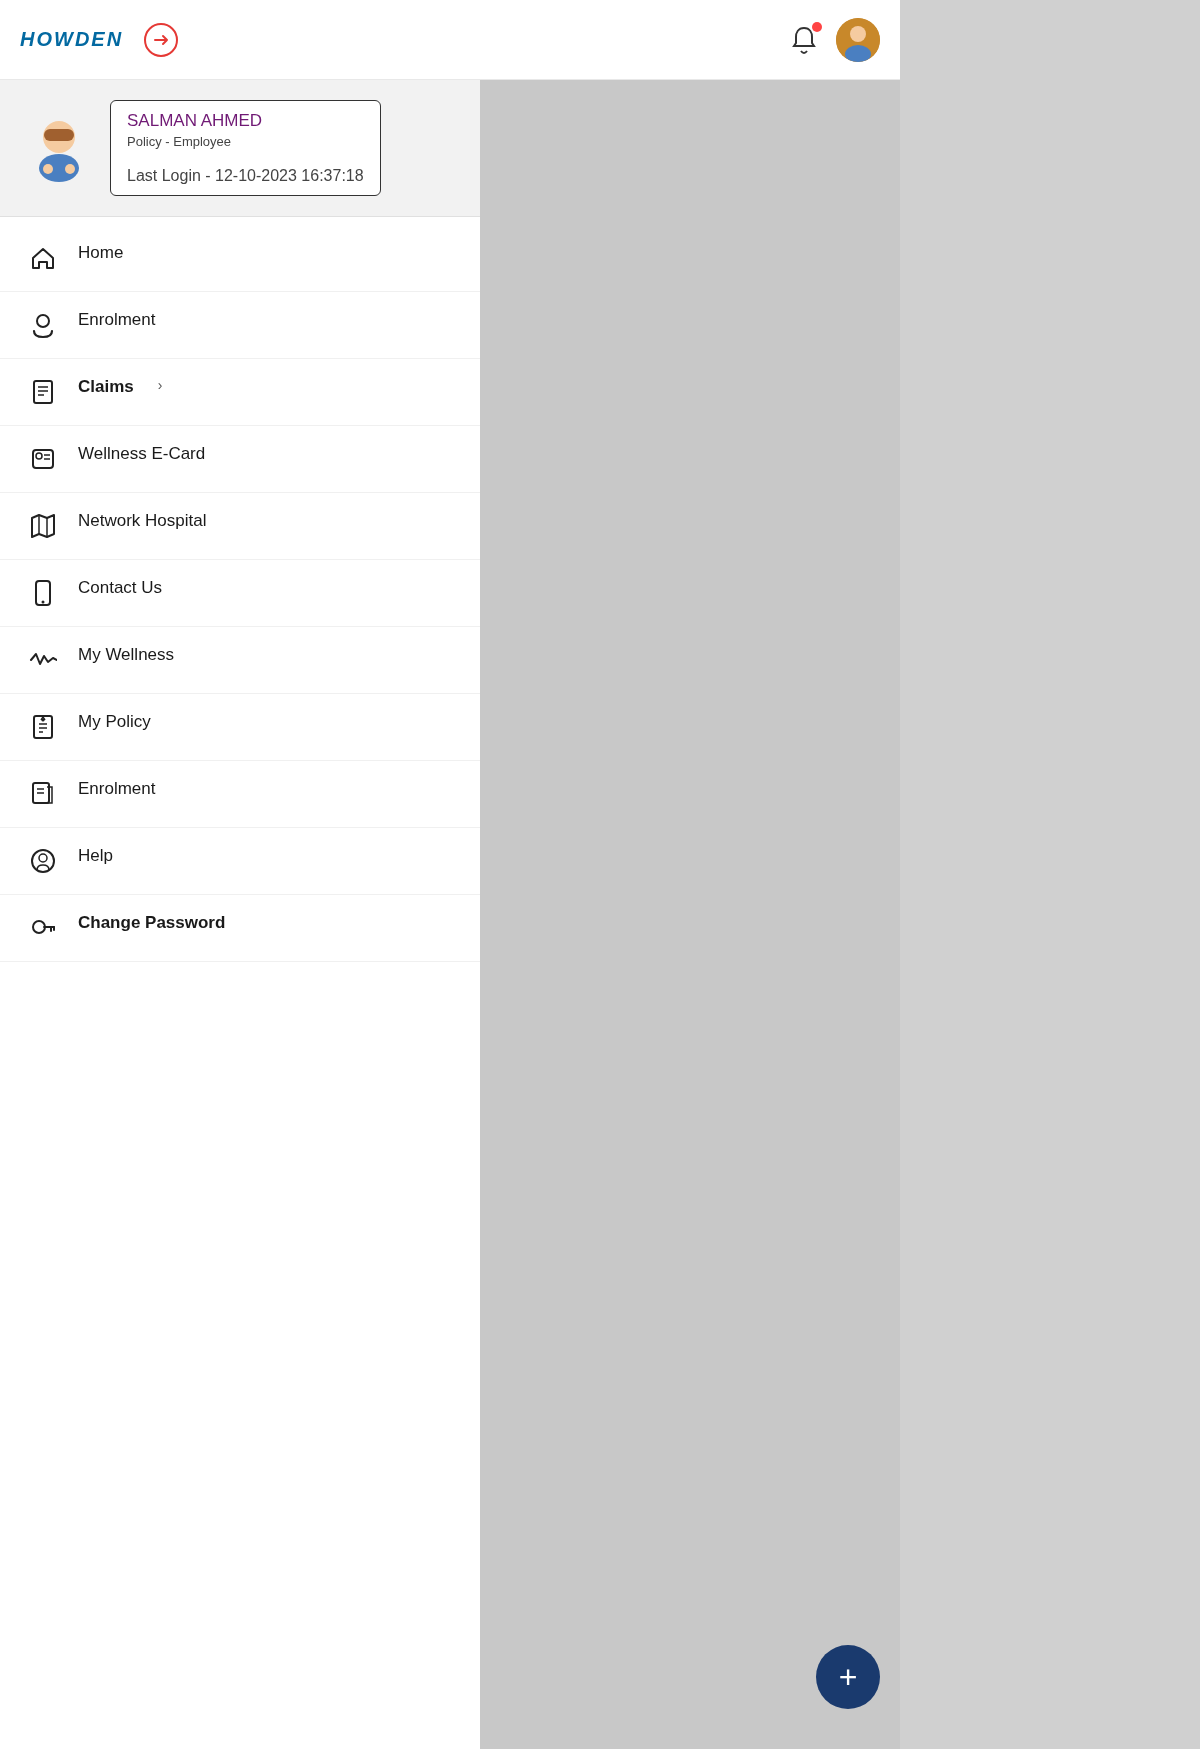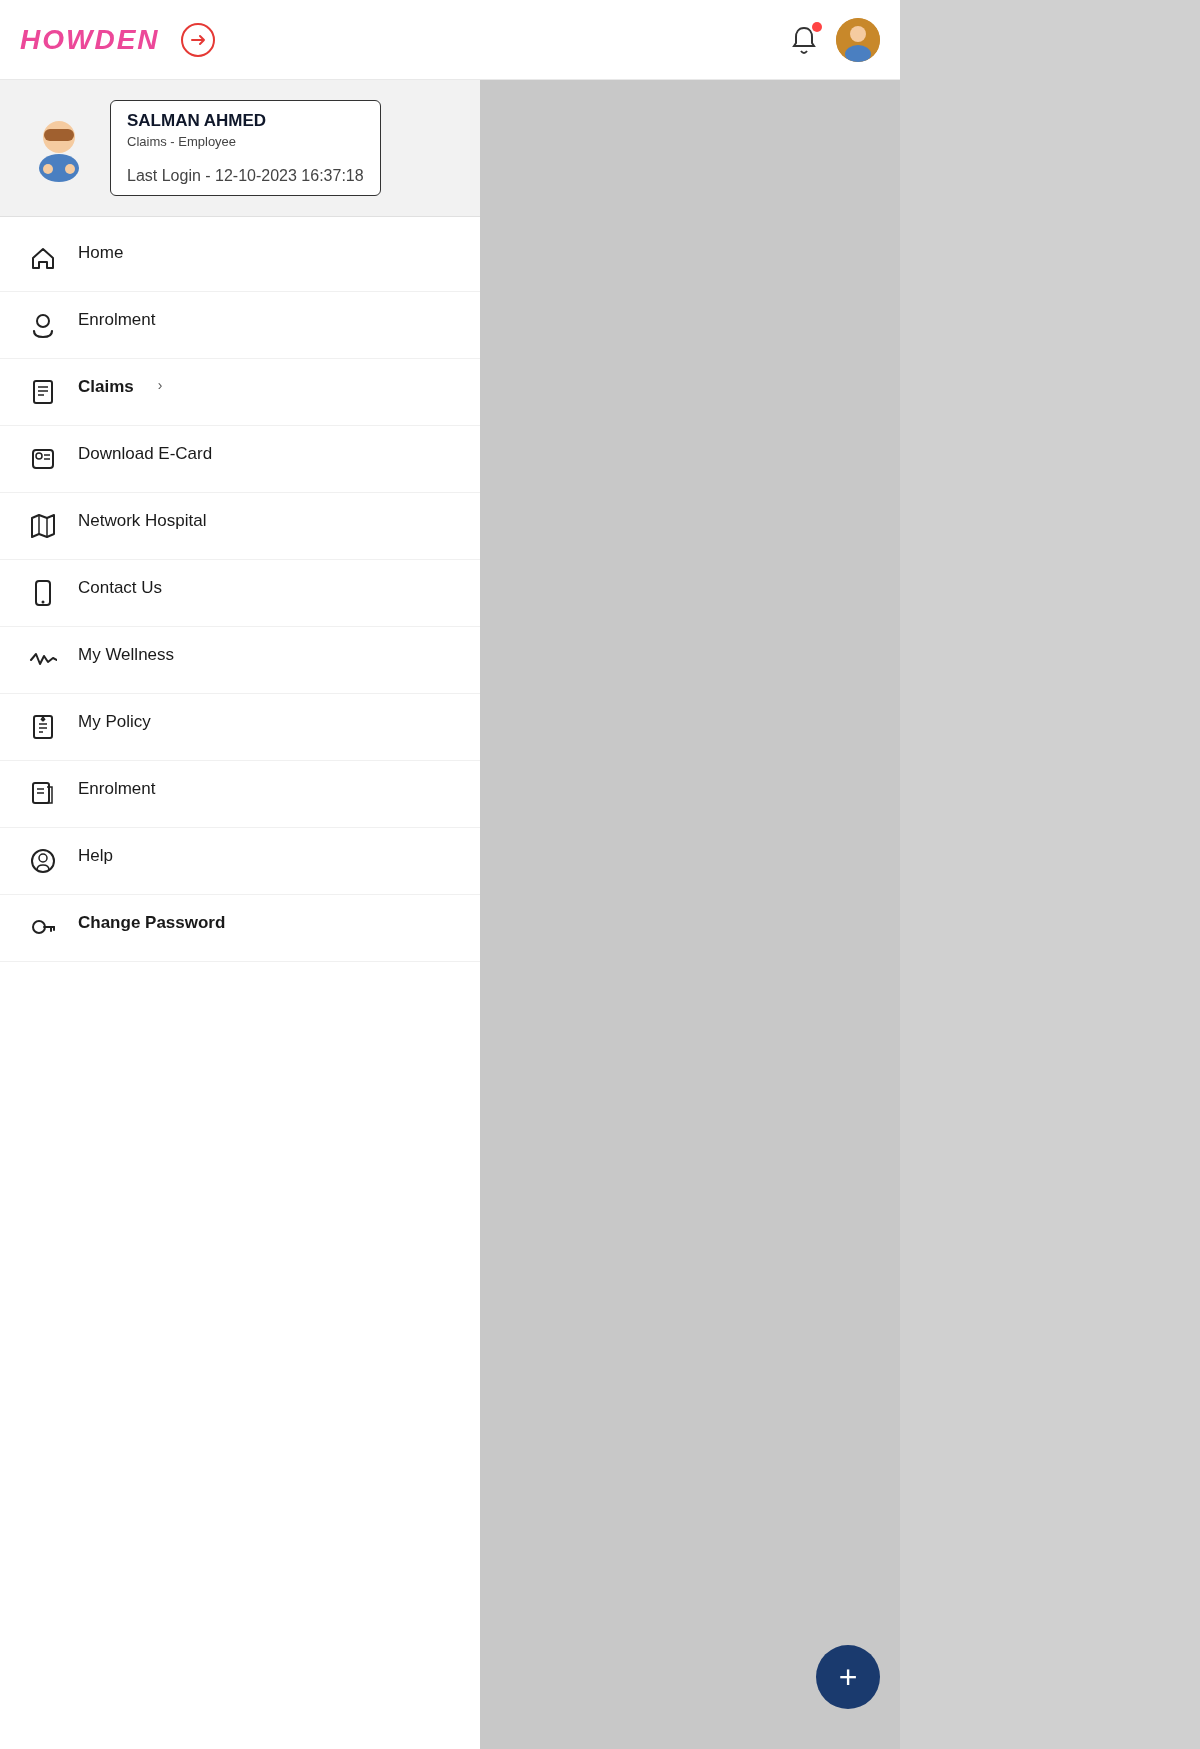--- a/index.html
+++ b/index.html
@@ -36,23 +36,23 @@
       justify-content: space-between;
       padding: 0 20px;
       z-index: 10;
       border-bottom: 1px solid #e8e8e8;
     }
     .header-logo {
       display: flex;
       align-items: center;
     }
     .logo-text {
-      font-size: 28px;
+      font-size: 20px;
       font-weight: 900;
-      color: #ec4899;
+      color: #0369a1;
       letter-spacing: 2px;
       font-style: italic;
     }
     .header-left {
       display: flex;
       align-items: center;
       gap: 20px;
     }
     .logout-icon {
       width: 36px;
@@ -120,22 +120,22 @@
       flex-shrink: 0;
     }
     .user-info-box {
       border: 1.5px solid #333;
       border-radius: 6px;
       padding: 10px 16px;
       background: #fff;
     }
     .user-name {
       font-size: 17px;
-      font-weight: 700;
-      color: #0f172a;
+      font-weight: 400;
+      color: #701a75;
     }
     .user-role {
       font-size: 13px;
       color: #444;
       margin-top: 3px;
     }
     .user-login {
       font-size: 16px;
       color: #444;
       margin-top: 18px;
@@ -279,21 +279,21 @@
       <svg width="70" height="70" viewBox="0 0 70 70">
         <circle cx="35" cy="24" r="16" fill="#f5cba0"></circle>
         <rect x="20" y="16" width="30" height="12" rx="6" fill="#8B4513" opacity="0.8"></rect>
         <ellipse cx="35" cy="55" rx="20" ry="14" fill="#4a7fc1"></ellipse>
         <circle cx="24" cy="56" r="5" fill="#f5cba0"></circle>
         <circle cx="46" cy="56" r="5" fill="#f5cba0"></circle>
       </svg>
     </div>
     <div class="user-info-box">
       <div class="user-name">SALMAN AHMED</div>
-      <div class="user-role">Claims - Employee</div>
+      <div class="user-role">Policy - Employee</div>
       <div class="user-login">Last Login - 12-10-2023 16:37:18</div>
     </div>
   </div>
 
   <ul class="nav-list">
 
     <li class="nav-item">
       <span class="nav-icon">
         <svg width="26" height="26" viewBox="0 0 26 26">
           <path d="M3 13 L13 4 L23 13 L23 23 L17 23 L17 17 L9 17 L9 23 L3 23 Z" fill="none" stroke="#222" stroke-width="2" stroke-linejoin="round"></path>
@@ -327,21 +327,21 @@
 
     <li class="nav-item">
       <span class="nav-icon">
         <svg width="26" height="26" viewBox="0 0 26 26">
           <rect x="3" y="4" width="20" height="18" rx="3" fill="none" stroke="#222" stroke-width="2"></rect>
           <circle cx="9" cy="10" r="3" fill="none" stroke="#222" stroke-width="1.5"></circle>
           <line x1="14" y1="9" x2="20" y2="9" stroke="#222" stroke-width="1.5"></line>
           <line x1="14" y1="13" x2="20" y2="13" stroke="#222" stroke-width="1.5"></line>
         </svg>
       </span>
-      <span class="nav-label">Download E-Card</span>
+      <span class="nav-label">Wellness E-Card</span>
     </li>
 
     <li class="nav-item">
       <span class="nav-icon">
         <svg width="28" height="28" viewBox="0 0 28 28">
           <polygon points="3,6 10,3 18,6 25,3 25,22 18,25 10,22 3,25" fill="none" stroke="#222" stroke-width="2" stroke-linejoin="round"></polygon>
           <line x1="10" y1="3" x2="10" y2="22" stroke="#222" stroke-width="1.5"></line>
           <line x1="18" y1="6" x2="18" y2="25" stroke="#222" stroke-width="1.5"></line>
         </svg>
       </span>

